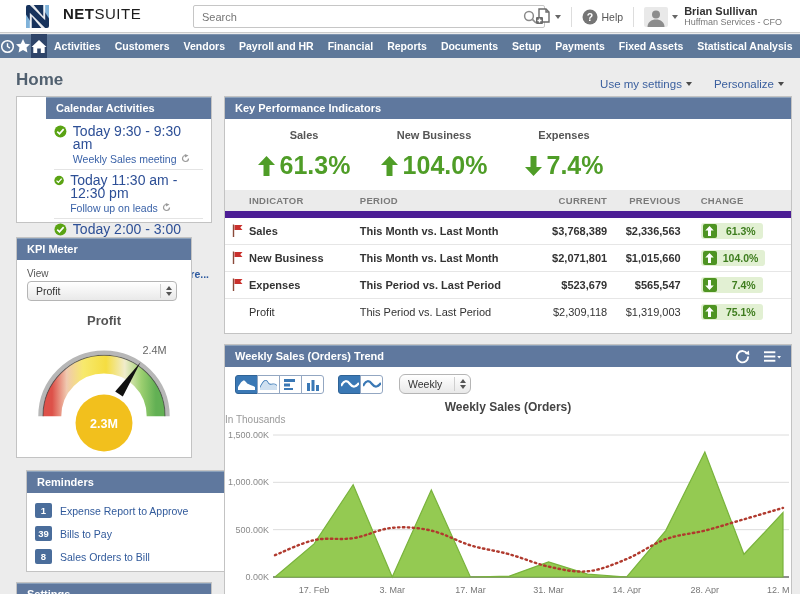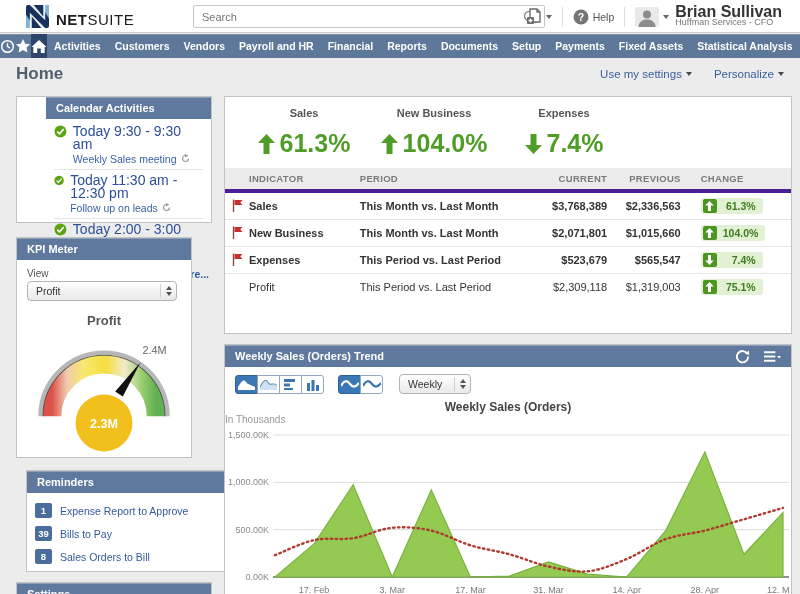--- a/index.html
+++ b/index.html
@@ -3,51 +3,51 @@
 <meta charset="utf-8">
 <style>
   * { margin:0; padding:0; box-sizing:border-box; }
   body { font-family:"Liberation Sans", sans-serif; background:#d8d8d8; }
   .screen { position:relative; width:800px; height:594px; background:#ececec; overflow:hidden;
             font-family:"Liberation Sans", sans-serif; }
 
   
   .topbar { position:absolute; top:0; left:0; width:800px; height:33px; background:#fff;
             border-bottom:1px solid #cccccc; }
-  .logo { position:absolute; left:26px; top:5px; display:flex; align-items:flex-end; gap:7px; cursor:pointer; }
+  .logo { position:absolute; left:26px; top:5px; display:flex; align-items:flex-start; gap:14px; cursor:pointer; }
   .logo-text { font-size:15px; letter-spacing:.5px; color:#1d1d1d; }
   .logo-text b { font-weight:bold; }
   .searchbox { position:absolute; left:193px; top:5px; width:352px; height:23px; border:1px solid #c6c6c6;
                border-radius:2px; background:#fff; display:flex; align-items:center; }
   .searchbox input { flex:1; border:none; outline:none; font-size:11px; color:#555; padding:0 8px;
                      font-family:"Liberation Sans", sans-serif; background:transparent; }
   .searchbox .mag { padding:0 7px; display:flex; align-items:center; cursor:pointer; }
   .toptools { position:absolute; right:8px; top:0; height:33px; display:flex; align-items:center; }
   .tool { display:flex; align-items:center; gap:4px; padding:0 10px; cursor:pointer; }
   .tdiv { width:1px; height:20px; background:#ddd; }
   .caret { width:0; height:0; border-left:3.5px solid transparent; border-right:3.5px solid transparent;
            border-top:4px solid #666; display:inline-block; }
   .help-label { font-size:10.5px; color:#555; }
   .userinfo { line-height:11px; padding-left:2px; }
-  .user-name { font-size:16px; font-weight:bold; color:#333; }
+  .user-name { font-size:11px; font-weight:bold; color:#333; }
   .user-role { font-size:9px; color:#777; }
 
   
   .nav { position:absolute; top:34px; left:0; width:800px; height:24px; background:#5e7899;
          display:flex; align-items:stretch; box-shadow:inset 0 1px 0 #7e93ae; }
   .nav-icon-btn { width:40px; display:flex; align-items:center; justify-content:center; cursor:pointer; }
   .nav-icon-btn.active { background:#2e4469; }
   .nav-items { display:flex; align-items:stretch; }
   .nav-item { display:flex; align-items:center; padding:0 7px; color:#fff; font-size:10.5px;
               font-weight:bold; cursor:pointer; white-space:nowrap; }
   .nav-more { margin-left:auto; display:flex; align-items:center; padding:0 14px; color:#e8edf3;
               font-size:12px; font-weight:bold; letter-spacing:2px; cursor:pointer; }
 
   
-  .pagebar { position:absolute; top:58px; left:0; width:800px; height:32px; display:flex; align-items:center;
+  .pagebar { position:absolute; top:58px; left:0; width:800px; height:32px; display:flex; align-items:flex-end;
              padding:0 16px; }
   .page-title { font-size:17px; font-weight:bold; color:#51606f; }
   .pagelinks { margin-left:auto; display:flex; align-items:center; gap:22px; }
   .plink { font-size:11.5px; color:#3a5f9e; cursor:pointer; display:flex; align-items:center; gap:4px; }
 
   
   .panel { position:absolute; background:#fff; border:1px solid #c3c3c3; }
   .phead { height:22px; background:#5f789e; box-shadow:inset 0 1px 0 #8ba1bb; display:flex; align-items:center;
            padding:0 10px; }
   .phead .ptitle { color:#fff; font-size:11px; font-weight:bold; }
@@ -86,21 +86,21 @@
   .rem-label { font-size:10.5px; color:#315a9b; }
 
   
   .kpi-summary { display:flex; padding:10px 0 4px 14px; }
   .kpi-col { width:130px; text-align:center; }
   .kpi-col-label { font-size:11px; font-weight:bold; color:#555; margin-bottom:10px; }
   .kpi-col-val { display:flex; align-items:center; justify-content:center; gap:5px;
                  font-size:25px; font-weight:bold; color:#4f9d27; }
   table.kpi { width:100%; border-collapse:collapse; font-size:11px; margin-top:6px; }
   table.kpi th { background:#ebebeb; color:#7a7a7a; font-size:9.5px; text-align:left; font-weight:bold;
-                 letter-spacing:.3px; padding:5px 4px; border-bottom:4px solid #4c1d95; }
+                 letter-spacing:.3px; padding:5px 4px; border-bottom:7px solid #4c1d95; }
   table.kpi td { padding:5px 4px; border-bottom:1px solid #e6e6e6; color:#333; height:25px; }
   table.kpi tr:last-child td { border-bottom:none; }
   .col-ind { width:128px; padding-left:24px !important; position:relative; }
   th.col-ind { padding-left:24px !important; }
   .col-per { width:170px; }
   .col-cur { width:80px; text-align:right !important; }
   .col-prev { width:72px; text-align:right !important; }
   .col-chg { width:104px; padding-left:16px !important; }
   tr.bold td.col-ind, tr.bold td.col-per, tr.bold td.col-cur, tr.bold td.col-prev { font-weight:bold; }
   .flagic { position:absolute; left:7px; top:6px; }
@@ -111,21 +111,21 @@
   .chg-txt { font-size:10.5px; font-weight:bold; color:#3e7d1e; }
 
   
   .trend-toolbar { display:flex; align-items:center; padding:7px 10px 4px 10px; }
   .tbtn { width:23px; height:19px; border:1px solid #93a7c2; background:#fff; display:flex; align-items:center;
           justify-content:center; cursor:pointer; margin-left:-1px; }
   .tbtn.first { border-radius:3px 0 0 3px; margin-left:0; }
   .tbtn.last { border-radius:0 3px 3px 0; }
   .tbtn.sel { background:#3a78b5; border-color:#2f6396; }
   .tgroup2 { margin-left:14px; display:flex; }
-  .trend-select { width:72px; margin-left:16px; }
+  .trend-select { width:72px; margin-left:16px;border-radius:6px; }
   .chart-title { text-align:center; font-size:12px; font-weight:bold; color:#444; margin-top:2px; }
   .chart-sub { font-size:10px; color:#9a9a9a; }
 </style>
 </head>
 <body>
 
 <div class="screen">
 
   <header class="topbar">
     <div class="logo">
@@ -339,20 +339,23 @@
       </div>
   </div>
 
   <div class="panel" style="left:16px; top:582px; width:196px; height:40px;">
     <div class="phead">
       <span class="ptitle">Settings</span>
     </div>
   </div>
 
   <div class="panel" style="left:224px; top:96px; width:568px; height:238px;">
+    <div class="phead">
+      <span class="ptitle">Key Performance Indicators</span>
+    </div>
     <div class="kpi-summary">
         <div class="kpi-col">
           <div class="kpi-col-label">Sales</div>
           <div class="kpi-col-val">
             <svg width="17" height="20" viewBox="0 0 17 20">
               <path d="M8.5 0 L17 9 L11.5 9 L11.5 20 L5.5 20 L5.5 9 L0 9 Z" fill="#4f9d27"></path>
             </svg>
             <span>61.3%</span>
           </div>
         </div>

